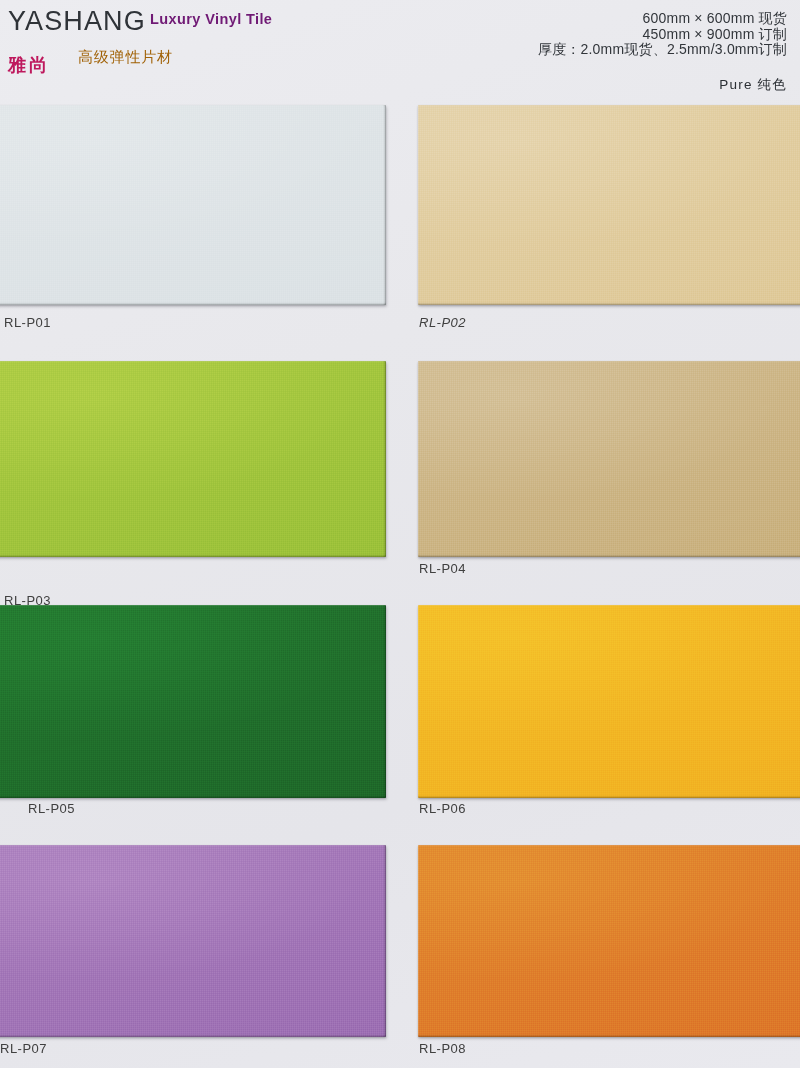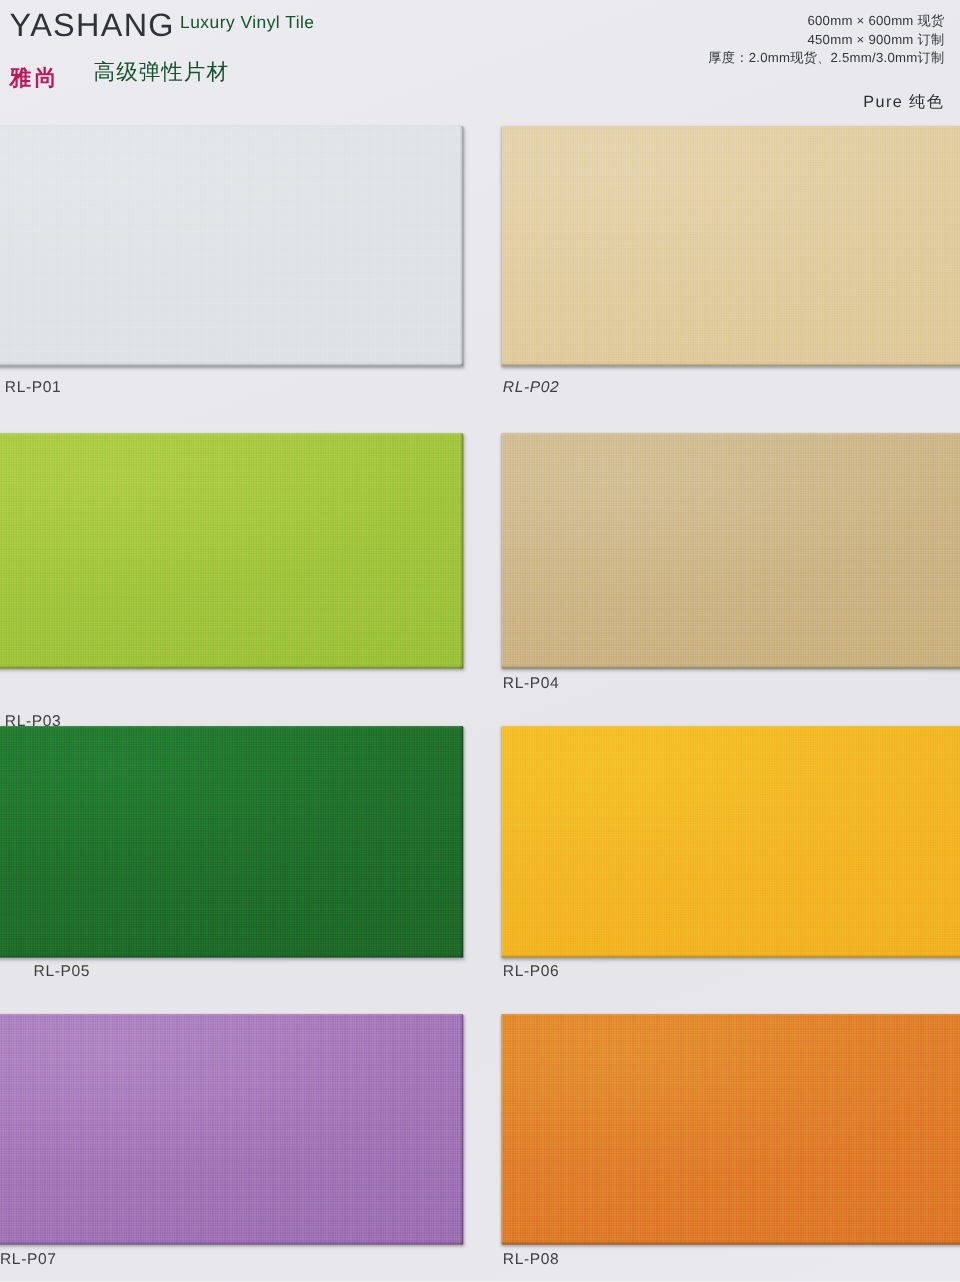--- a/index.html
+++ b/index.html
@@ -16,38 +16,39 @@
 
   
   .header { position:absolute; left:0; top:0; width:800px; height:96px;padding-left:23px; }
   .brand-block { position:absolute; left:8px; top:6px; }
   .brand-en {
     font-size:27px; letter-spacing:1.1px; color:#2f3338;
     font-weight:400; line-height:30px;
   }
   .brand-sub {
     position:absolute; left:150px; top:11px;
-    font-size:14.5px; color:#14532d; letter-spacing:.4px;
+    font-size:14.5px; color:#701a75; letter-spacing:.4px;
     white-space:nowrap;
+    font-weight:bold;
   }
   .brand-cn {
     font-size:18px; color:#be185d; line-height:32px;
     letter-spacing:3px; font-weight:600; margin-top:13px;
   }
   .brand-cn-sub {
     position:absolute; left:78px; top:48px;
-    font-size:18px; color:#14532d; letter-spacing:.8px;
+    font-size:15px; color:#a16207; letter-spacing:.8px;
     white-space:nowrap;
   }
 
   .specs {
     position:absolute; right:13px; top:11px;
     text-align:right; color:#32363b;
   }
-  .spec-line { font-size:11px; line-height:15.5px; letter-spacing:.2px; white-space:nowrap; }
+  .spec-line { font-size:14px; line-height:15.5px; letter-spacing:.2px; white-space:nowrap; }
   .spec-pure {
     font-size:13.5px; line-height:22px; letter-spacing:1.2px;
     margin-top:16px; color:#2b2f34;
   }
 
   
   .grid { position:absolute; left:0; top:96px; width:800px; }
   .cell { position:absolute; }
 
   .tile {

